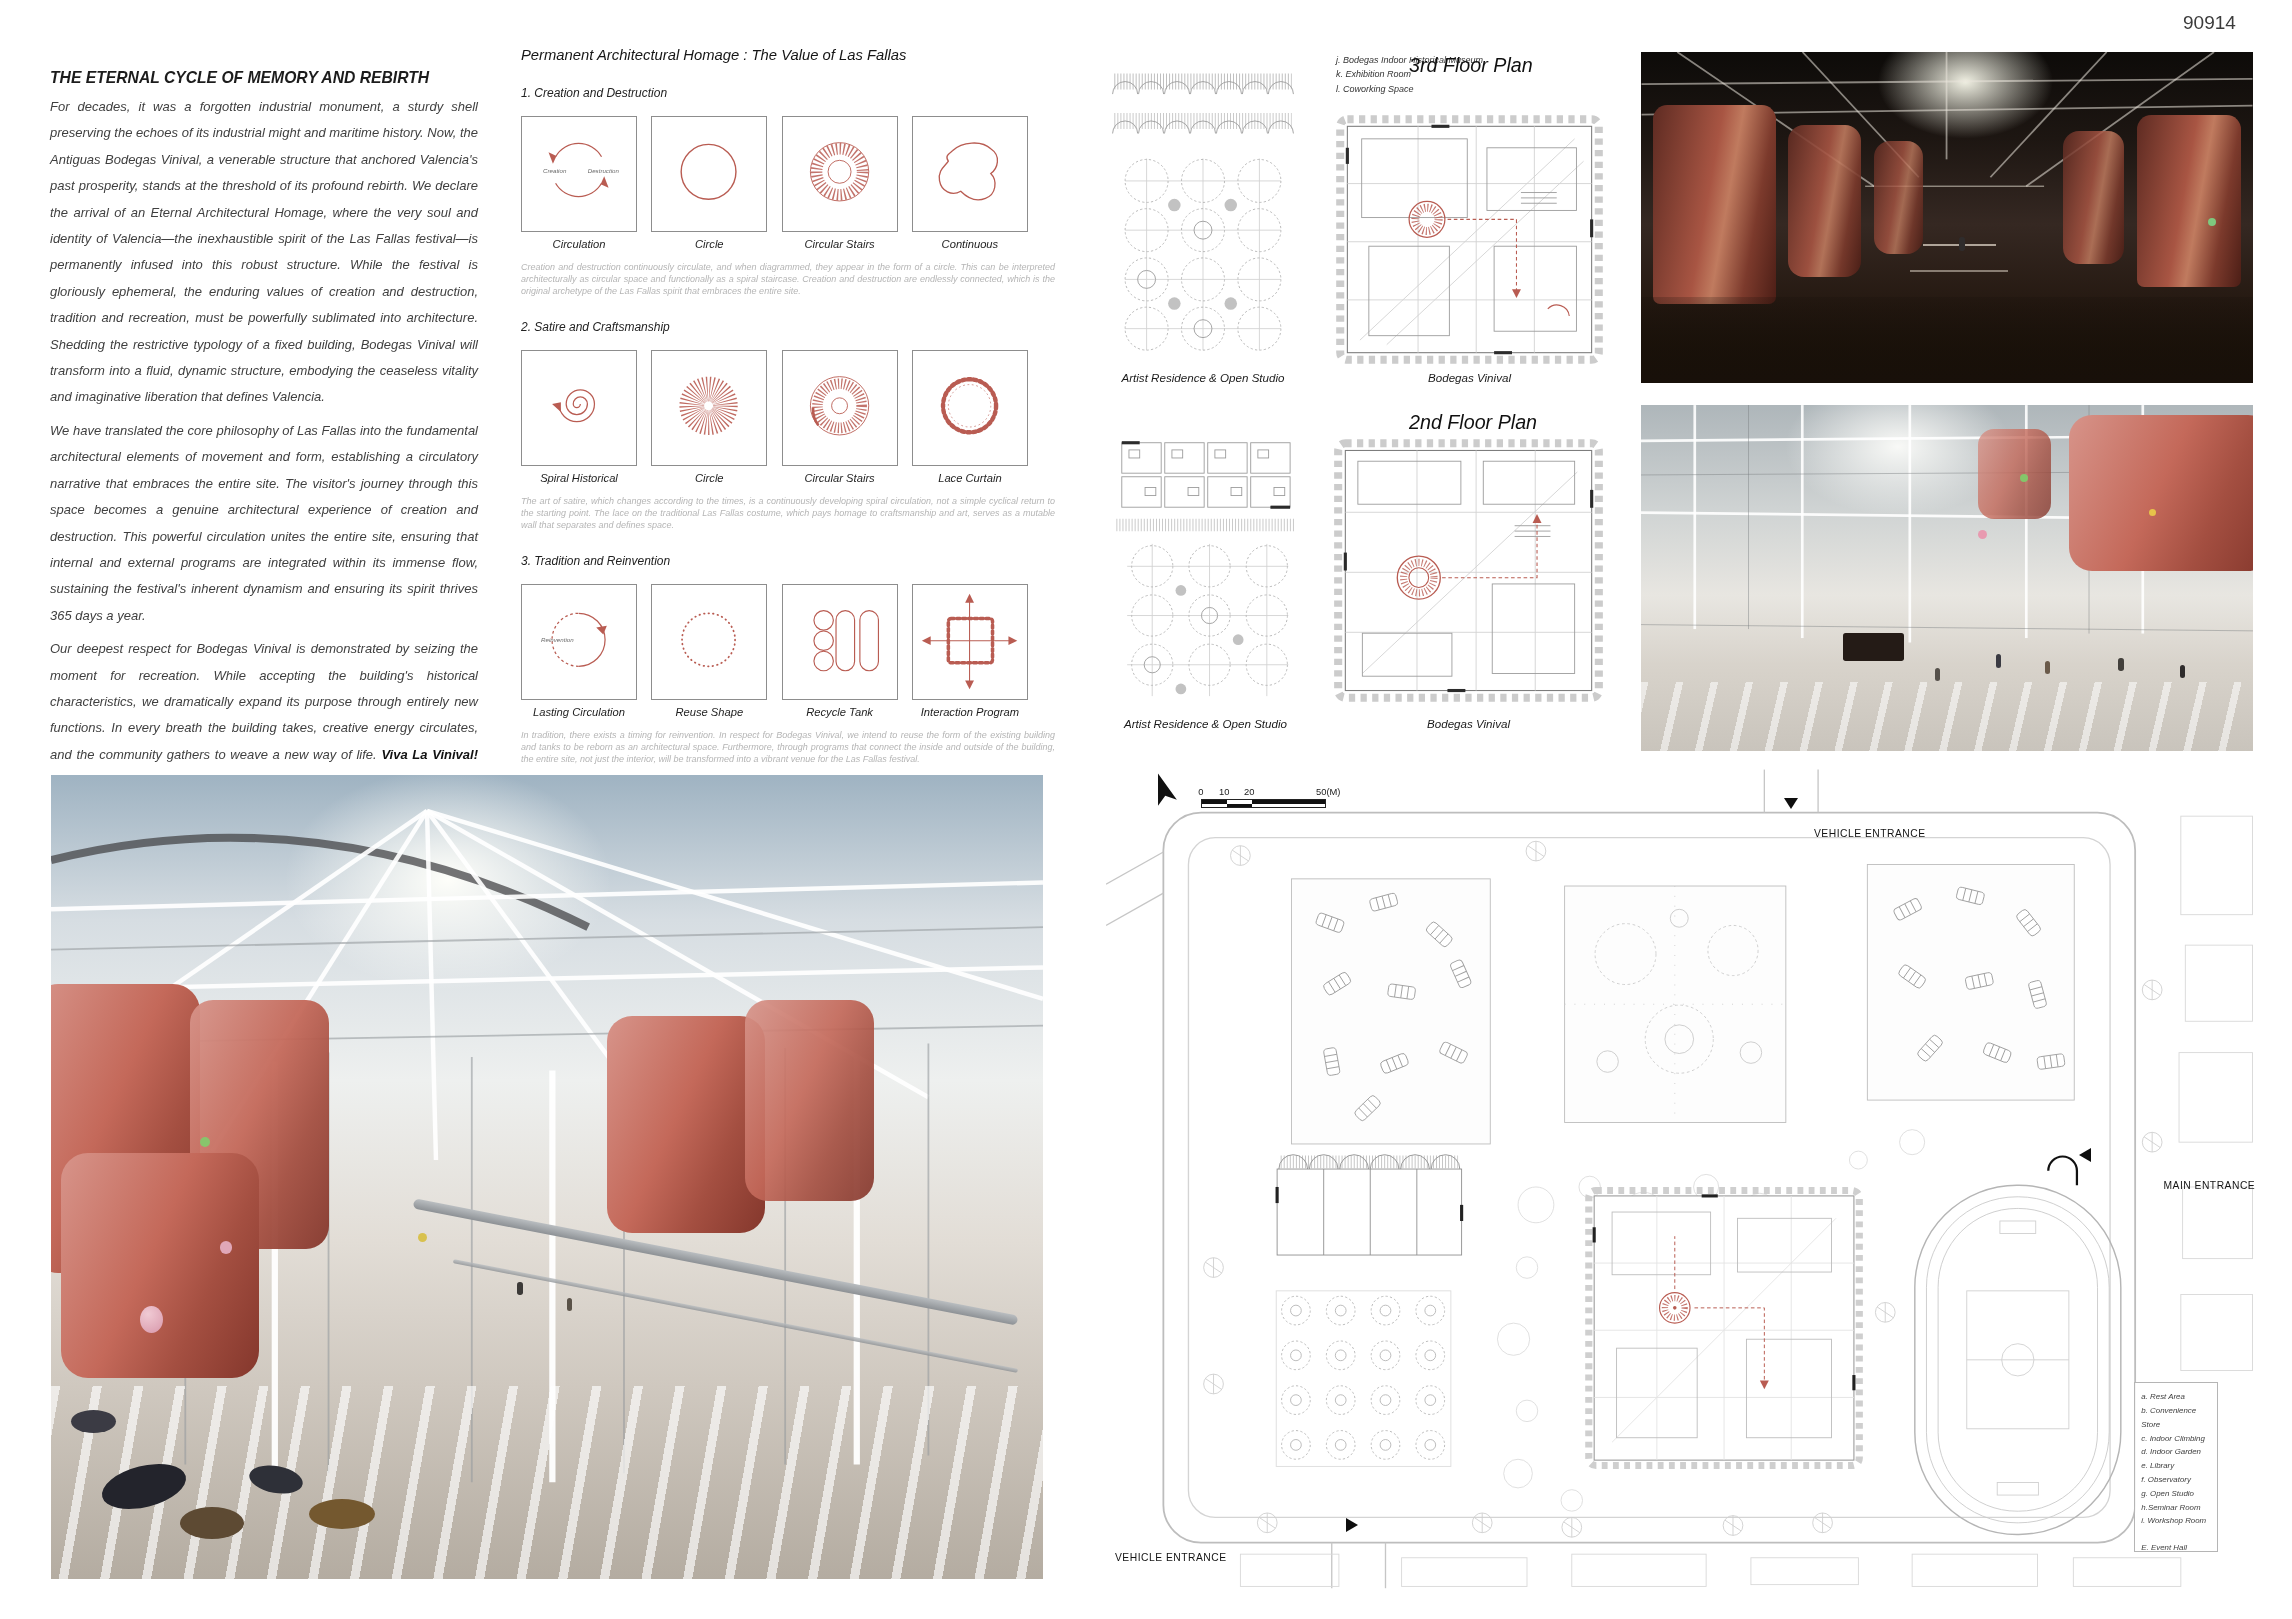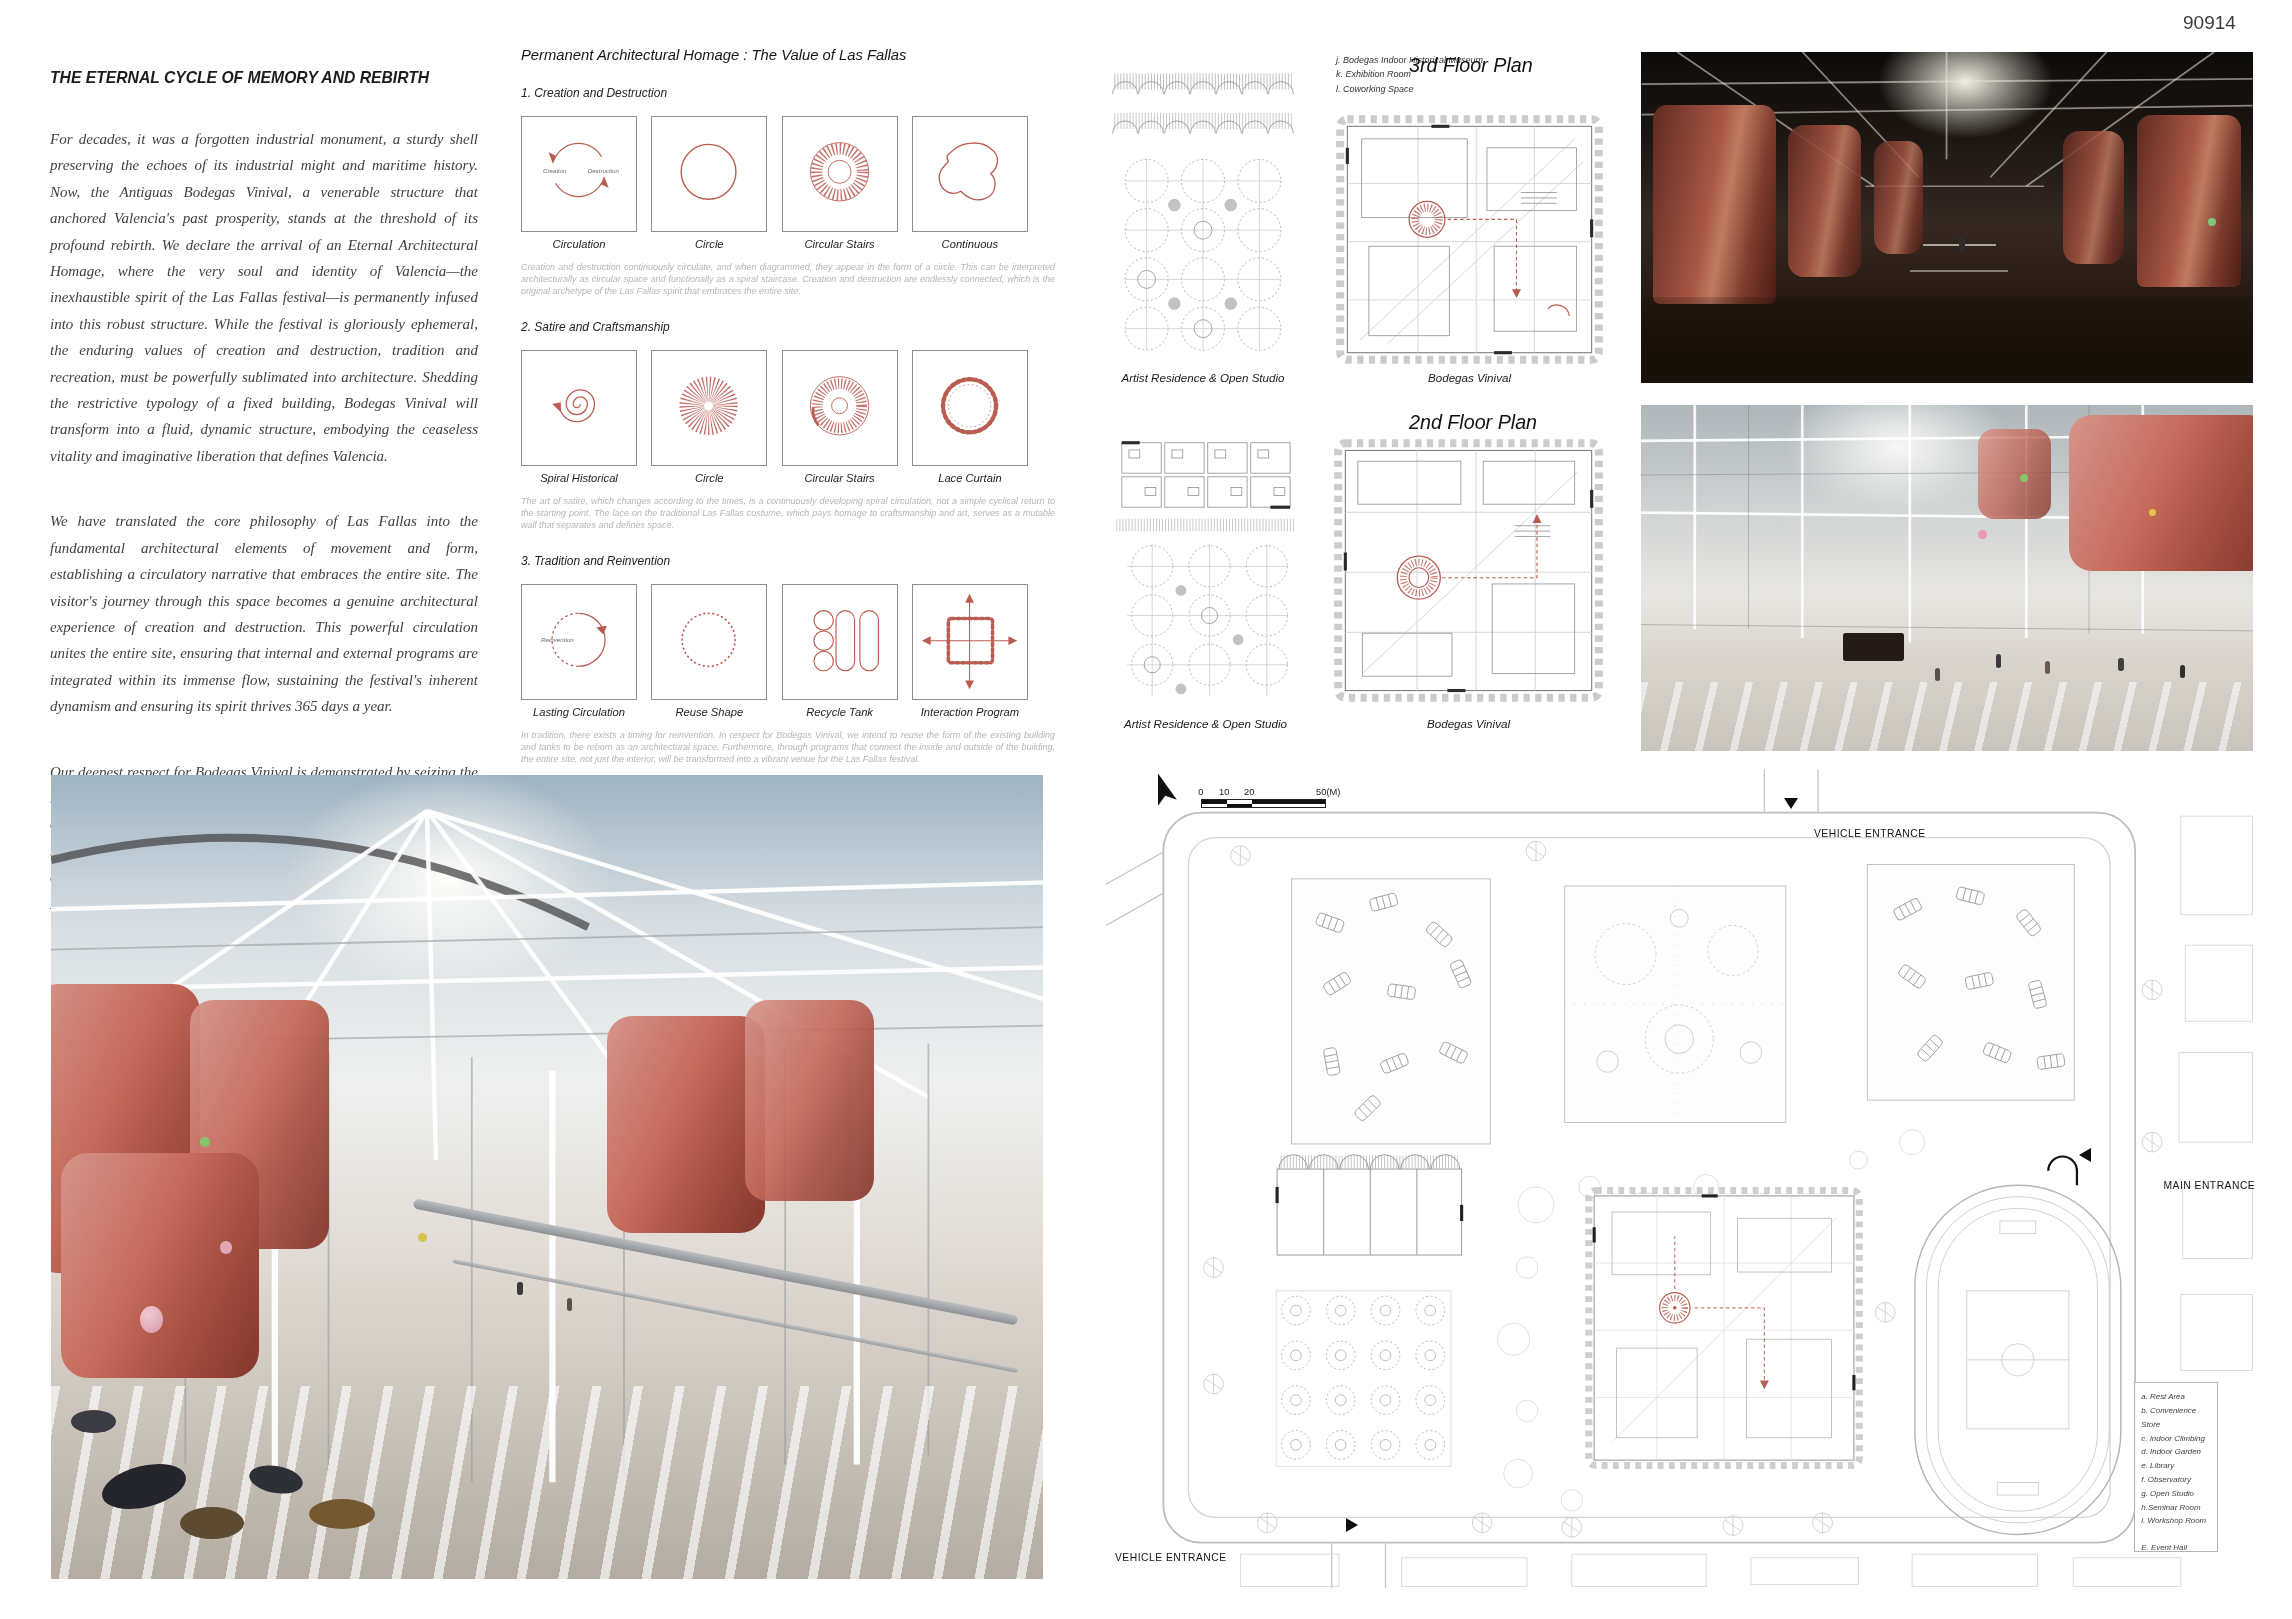--- a/index.html
+++ b/index.html
@@ -4,22 +4,22 @@
 <style>
   html,body{margin:0;padding:0;background:#e8e8e8;}
   .board{position:relative;width:2293px;height:1619px;background:#ffffff;overflow:hidden;
          font-family:"Liberation Sans",sans-serif;color:#222;}
   
   .board-code{position:absolute;left:2183px;top:12px;font-size:19px;color:#3c3c3c;}
   
   .intro{position:absolute;left:50px;top:39px;width:428px;}
   .intro h1{margin:0;font-size:41px;font-weight:800;letter-spacing:-0.4px;color:#111;}
   .intro h2{margin:30px 0 0 0;font-size:15.7px;font-weight:700;font-style:italic;color:#1c1c1c;}
-  .intro p{margin:39px 0 0 0;font-size:15px;line-height:26.4px;font-style:italic;
-           color:#3f3f3f;text-align:justify;font-family:Liberation Serif, serif;}
+  .intro p{margin:7px 0 0 0;font-size:13px;line-height:26.4px;font-style:italic;
+           color:#3f3f3f;text-align:justify;}
   .intro p strong{color:#111;}
   
   .homage{position:absolute;left:521px;top:47px;width:534px;}
   .homage h3{margin:0;font-size:14.8px;font-weight:400;font-style:italic;color:#161616;}
   .h-label{margin-top:23px;font-size:12px;font-style:italic;color:#222;}
   .h-row{display:flex;gap:14.3px;margin-top:16px;}
   .h-box{width:116px;height:116px;border:1.3px solid #8d8d8d;box-sizing:border-box;background:#fff;}
   .h-box svg{display:block;width:100%;height:100%;}
   .h-names{display:flex;gap:14.3px;margin-top:6.3px;}
   .h-names span{width:116px;text-align:center;font-size:11.2px;font-style:italic;color:#1e1e1e;}

